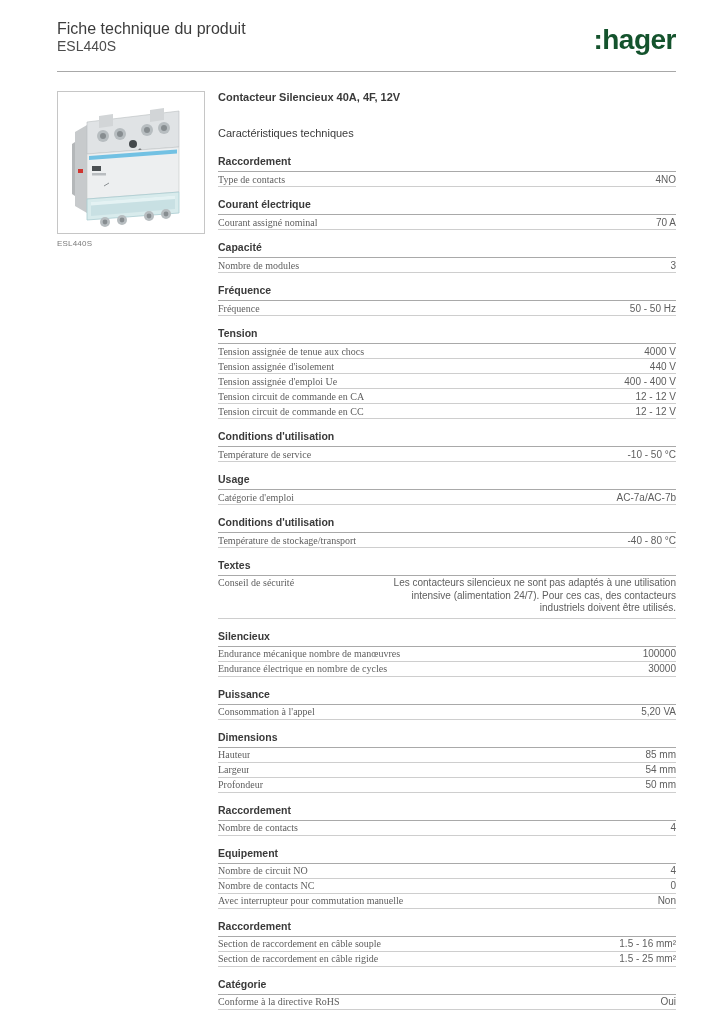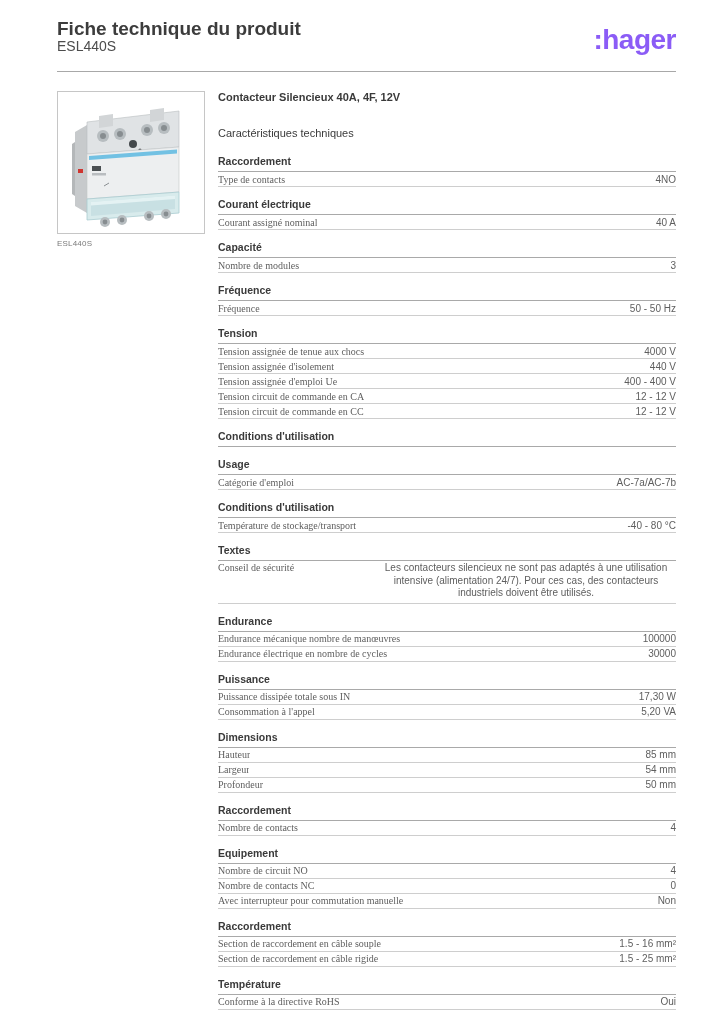--- a/index.html
+++ b/index.html
@@ -9,21 +9,21 @@
     background:#ffffff;
     font-family:"Liberation Sans","DejaVu Sans",sans-serif;
     color:#3a3a3a;
     overflow:hidden;
     margin:0 auto;
     box-sizing:border-box;
   }
   .inner{position:absolute;left:57px;right:48px;top:0;}
   
   .header{display:flex;justify-content:space-between;align-items:flex-start;margin-top:20px;}
-  .doc-title{font-size:19px;font-weight:bold;line-height:18px;color:#3c3c3c;}
+  .doc-title{font-size:16px;font-weight:normal;line-height:18px;color:#3c3c3c;}
   .doc-code{font-size:14px;line-height:17px;color:#4c4c4c;}
   .logo{font-size:28px;font-weight:bold;letter-spacing:-0.5px;line-height:28px;margin-top:6px;}
   .header-rule{border:none;border-top:1px solid #a8a8a8;margin:16px 0 0 0;}
   
   .main{display:flex;margin-top:19px;gap:13px;}
   .left-col{width:148px;flex:none;}
   .image-box{width:146px;height:141px;border:1px solid #c6c6c6;background:#fff;box-sizing:content-box;}
   .image-caption{font-size:8px;color:#7a7a7a;margin-top:5px;letter-spacing:0.2px;}
   .right-col{flex:1;min-width:0;}
   .product-name{font-size:11px;font-weight:bold;color:#3a3a3a;line-height:13px;}
@@ -33,21 +33,21 @@
   .sec-title{
     font-size:10.5px;font-weight:bold;color:#3a3a3a;
     line-height:12px;padding-bottom:4px;border-bottom:1px solid #a9a9a9;
   }
   .spec-row{
     display:flex;justify-content:space-between;align-items:center;
     height:14px;border-bottom:1px solid #cecece;
     font-size:10px;color:#5e5e5e;
   }
   .spec-row .lbl{white-space:nowrap;overflow:hidden;font-family:Liberation Serif, serif;}
-  .spec-row .val{text-align:center;white-space:nowrap;padding-left:8px;}
+  .spec-row .val{text-align:right;white-space:nowrap;padding-left:8px;}
   .spec-row.multiline{height:auto;align-items:flex-start;padding:1px 0 3px 0;}
   .spec-row.multiline .val{white-space:normal;width:300px;line-height:12.5px;}
   
   .footer{
     position:absolute;left:57px;right:48px;bottom:18px;
     border-top:1px solid #8f8f8f;padding-top:8px;
     display:flex;justify-content:space-between;align-items:baseline;
   }
   .footer .f-left,.footer .f-right{font-size:9px;font-weight:bold;color:#333;}
   .footer .f-center{font-size:8.5px;color:#9b9b9b;}
@@ -56,21 +56,21 @@
 <body>
 
 <div class="page">
   <div class="inner">
 
     <div class="header">
       <div>
         <div class="doc-title">Fiche technique du produit</div>
         <div class="doc-code">ESL440S</div>
       </div>
-      <div class="logo" style="color: #8b5cf6;">:hager</div>
+      <div class="logo" style="color: #14532d;">:hager</div>
     </div>
     <hr class="header-rule">
 
     <div class="main">
 
       <div class="left-col">
         <div class="image-box">
           <svg width="146" height="141" viewBox="0 0 146 141">
 
             <polygon points="17,40 29,33 29,121 17,114" fill="#c7cacc"></polygon>
@@ -126,21 +126,21 @@
               <div class="sec-title">Raccordement</div>
               <div class="spec-row">
                 <span class="lbl">Type de contacts</span>
                 <span class="val">4NO</span>
               </div>
             </section>
             <section class="spec-section">
               <div class="sec-title">Courant électrique</div>
               <div class="spec-row">
                 <span class="lbl">Courant assigné nominal</span>
-                <span class="val">40 A</span>
+                <span class="val">70 A</span>
               </div>
             </section>
             <section class="spec-section">
               <div class="sec-title">Capacité</div>
               <div class="spec-row">
                 <span class="lbl">Nombre de modules</span>
                 <span class="val">3</span>
               </div>
             </section>
             <section class="spec-section">
@@ -168,20 +168,24 @@
                 <span class="lbl">Tension circuit de commande en CA</span>
                 <span class="val">12 - 12 V</span>
               </div>
               <div class="spec-row">
                 <span class="lbl">Tension circuit de commande en CC</span>
                 <span class="val">12 - 12 V</span>
               </div>
             </section>
             <section class="spec-section">
               <div class="sec-title">Conditions d'utilisation</div>
+              <div class="spec-row">
+                <span class="lbl">Température de service</span>
+                <span class="val">-10 - 50 °C</span>
+              </div>
             </section>
             <section class="spec-section">
               <div class="sec-title">Usage</div>
               <div class="spec-row">
                 <span class="lbl">Catégorie d'emploi</span>
                 <span class="val">AC-7a/AC-7b</span>
               </div>
             </section>
             <section class="spec-section">
               <div class="sec-title">Conditions d'utilisation</div>
@@ -191,37 +195,33 @@
               </div>
             </section>
             <section class="spec-section">
               <div class="sec-title">Textes</div>
               <div class="spec-row multiline">
                 <span class="lbl">Conseil de sécurité</span>
                 <span class="val">Les contacteurs silencieux ne sont pas adaptés à une utilisation intensive (alimentation 24/7). Pour ces cas, des contacteurs industriels doivent être utilisés.</span>
               </div>
             </section>
             <section class="spec-section">
-              <div class="sec-title">Endurance</div>
+              <div class="sec-title">Silencieux</div>
               <div class="spec-row">
                 <span class="lbl">Endurance mécanique nombre de manœuvres</span>
                 <span class="val">100000</span>
               </div>
               <div class="spec-row">
                 <span class="lbl">Endurance électrique en nombre de cycles</span>
                 <span class="val">30000</span>
               </div>
             </section>
             <section class="spec-section">
               <div class="sec-title">Puissance</div>
               <div class="spec-row">
-                <span class="lbl">Puissance dissipée totale sous IN</span>
-                <span class="val">17,30 W</span>
-              </div>
-              <div class="spec-row">
                 <span class="lbl">Consommation à l'appel</span>
                 <span class="val">5,20 VA</span>
               </div>
             </section>
             <section class="spec-section">
               <div class="sec-title">Dimensions</div>
               <div class="spec-row">
                 <span class="lbl">Hauteur</span>
                 <span class="val">85 mm</span>
               </div>
@@ -261,21 +261,21 @@
               <div class="spec-row">
                 <span class="lbl">Section de raccordement en câble souple</span>
                 <span class="val">1.5 - 16 mm²</span>
               </div>
               <div class="spec-row">
                 <span class="lbl">Section de raccordement en câble rigide</span>
                 <span class="val">1.5 - 25 mm²</span>
               </div>
             </section>
             <section class="spec-section">
-              <div class="sec-title">Température</div>
+              <div class="sec-title">Catégorie</div>
               <div class="spec-row">
                 <span class="lbl">Conforme à la directive RoHS</span>
                 <span class="val">Oui</span>
               </div>
             </section>
           </div>
       </div>
 
     </div>
   </div>

